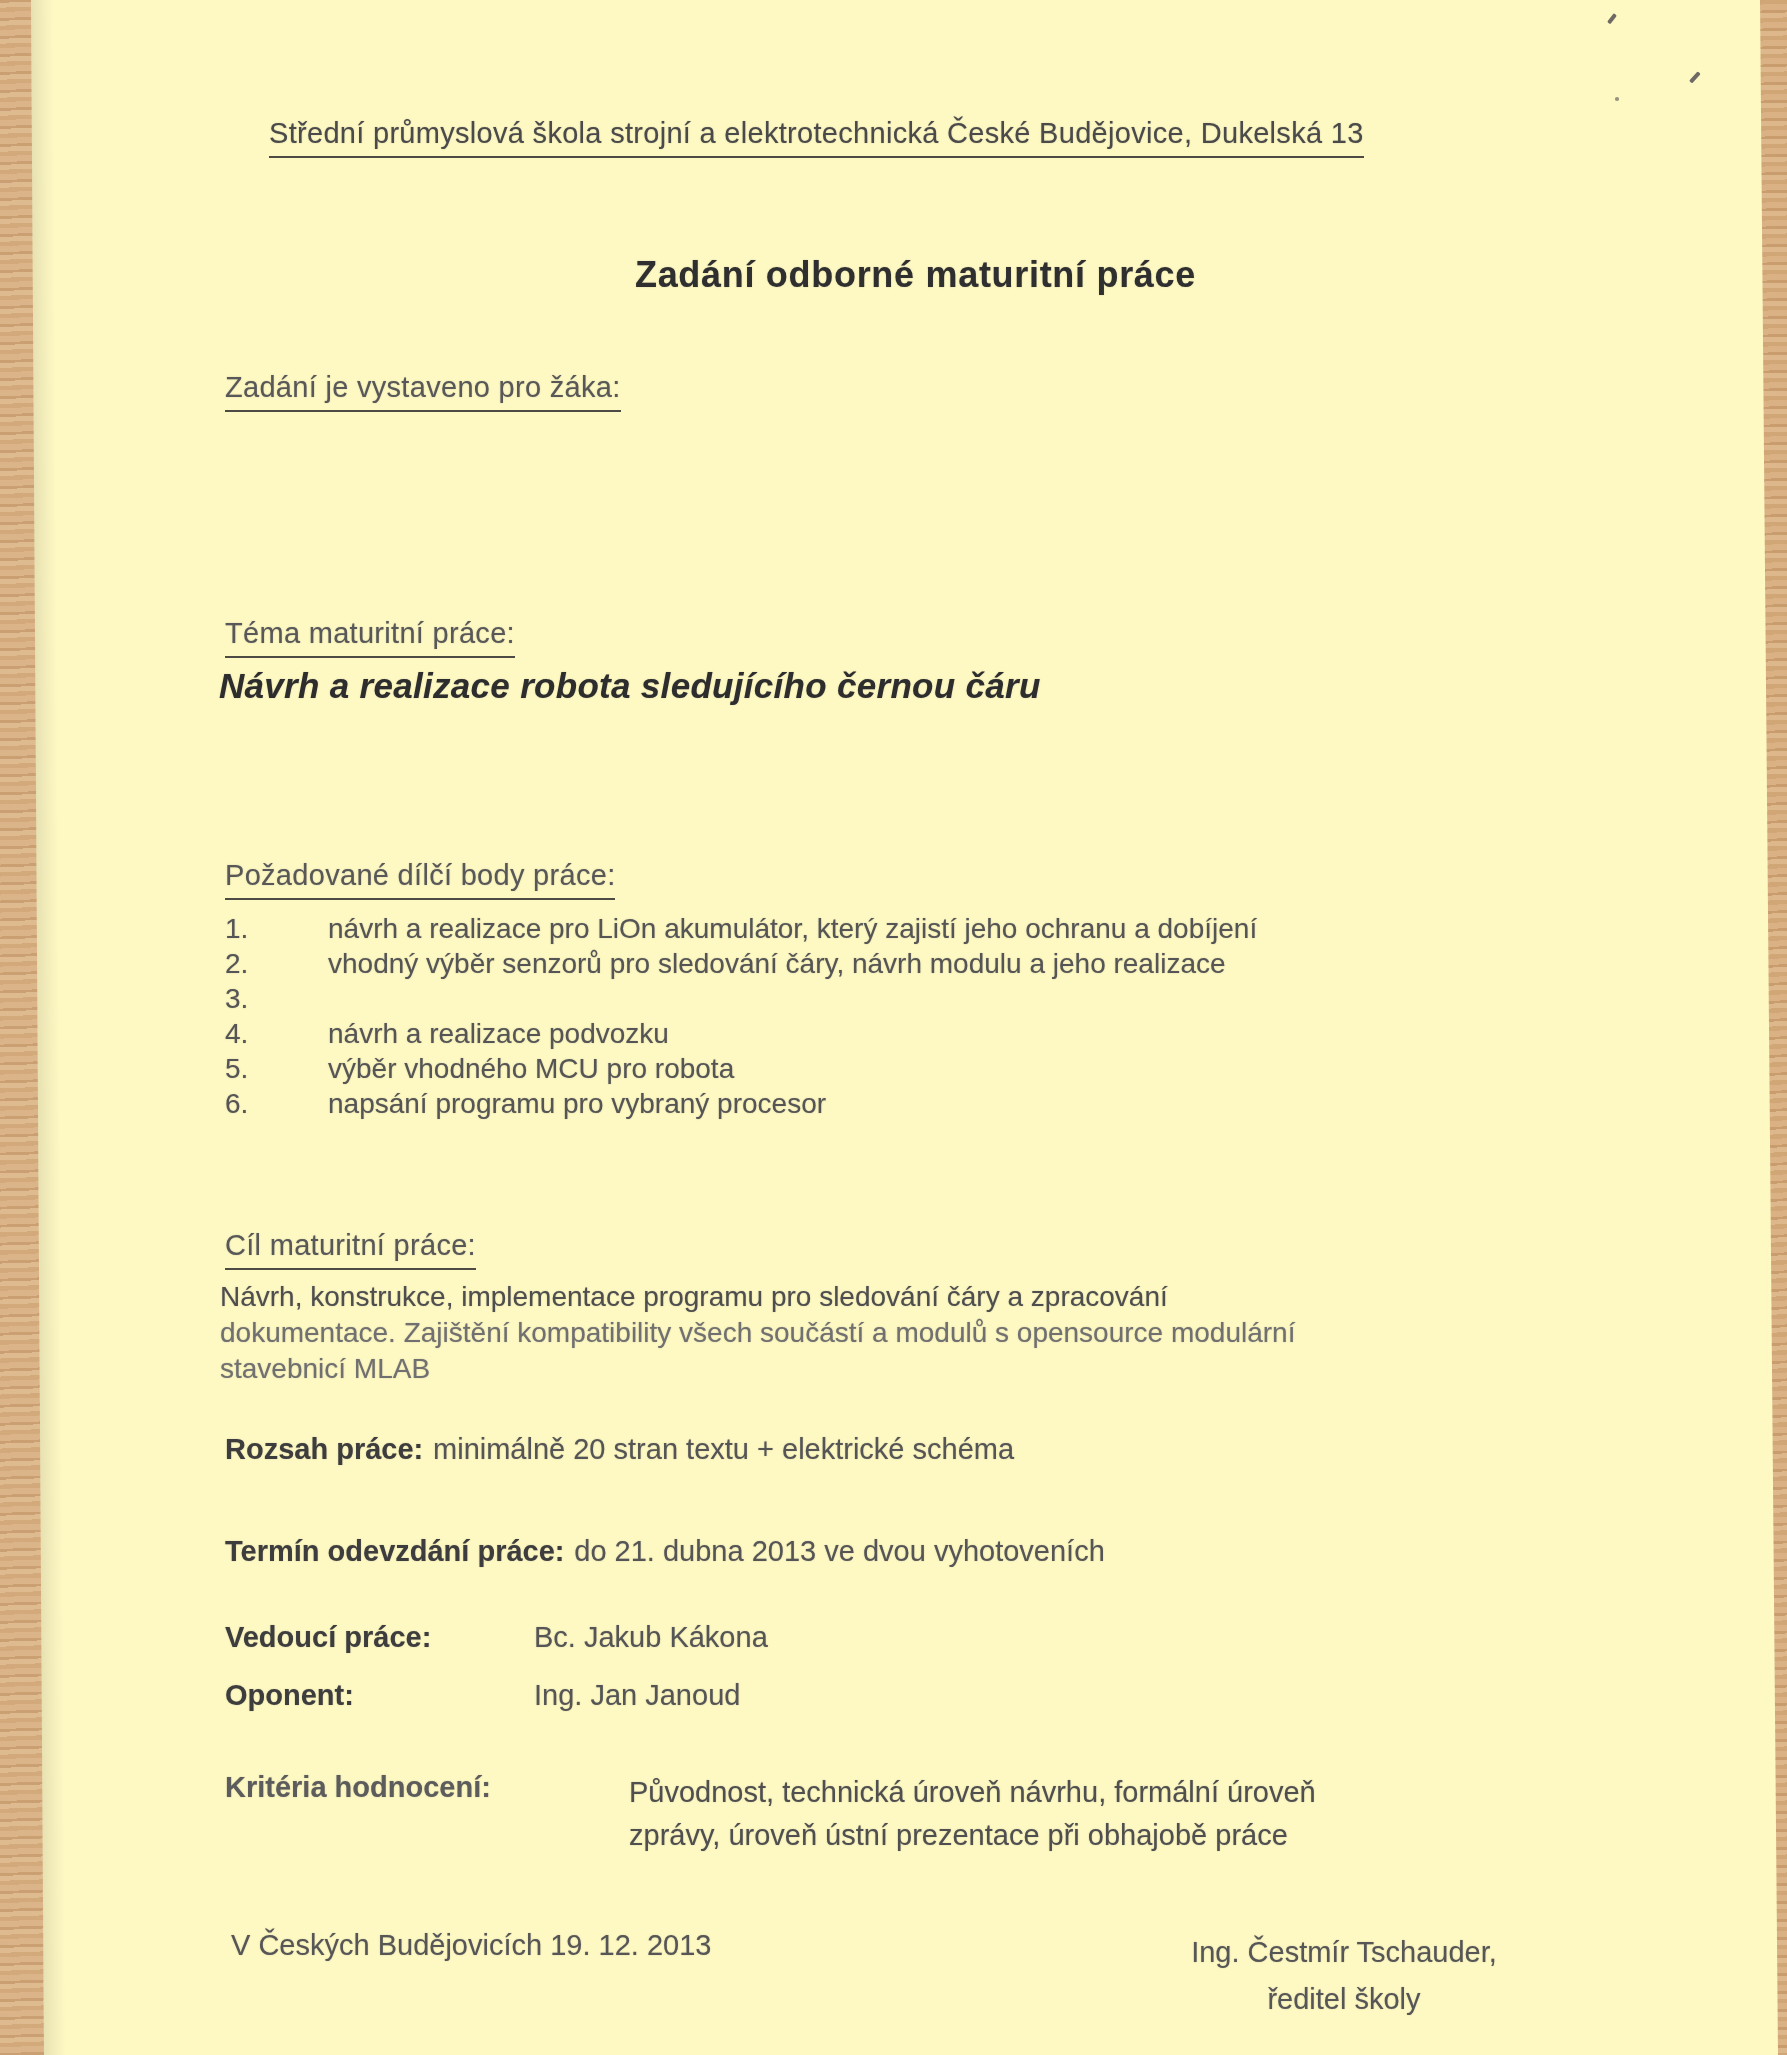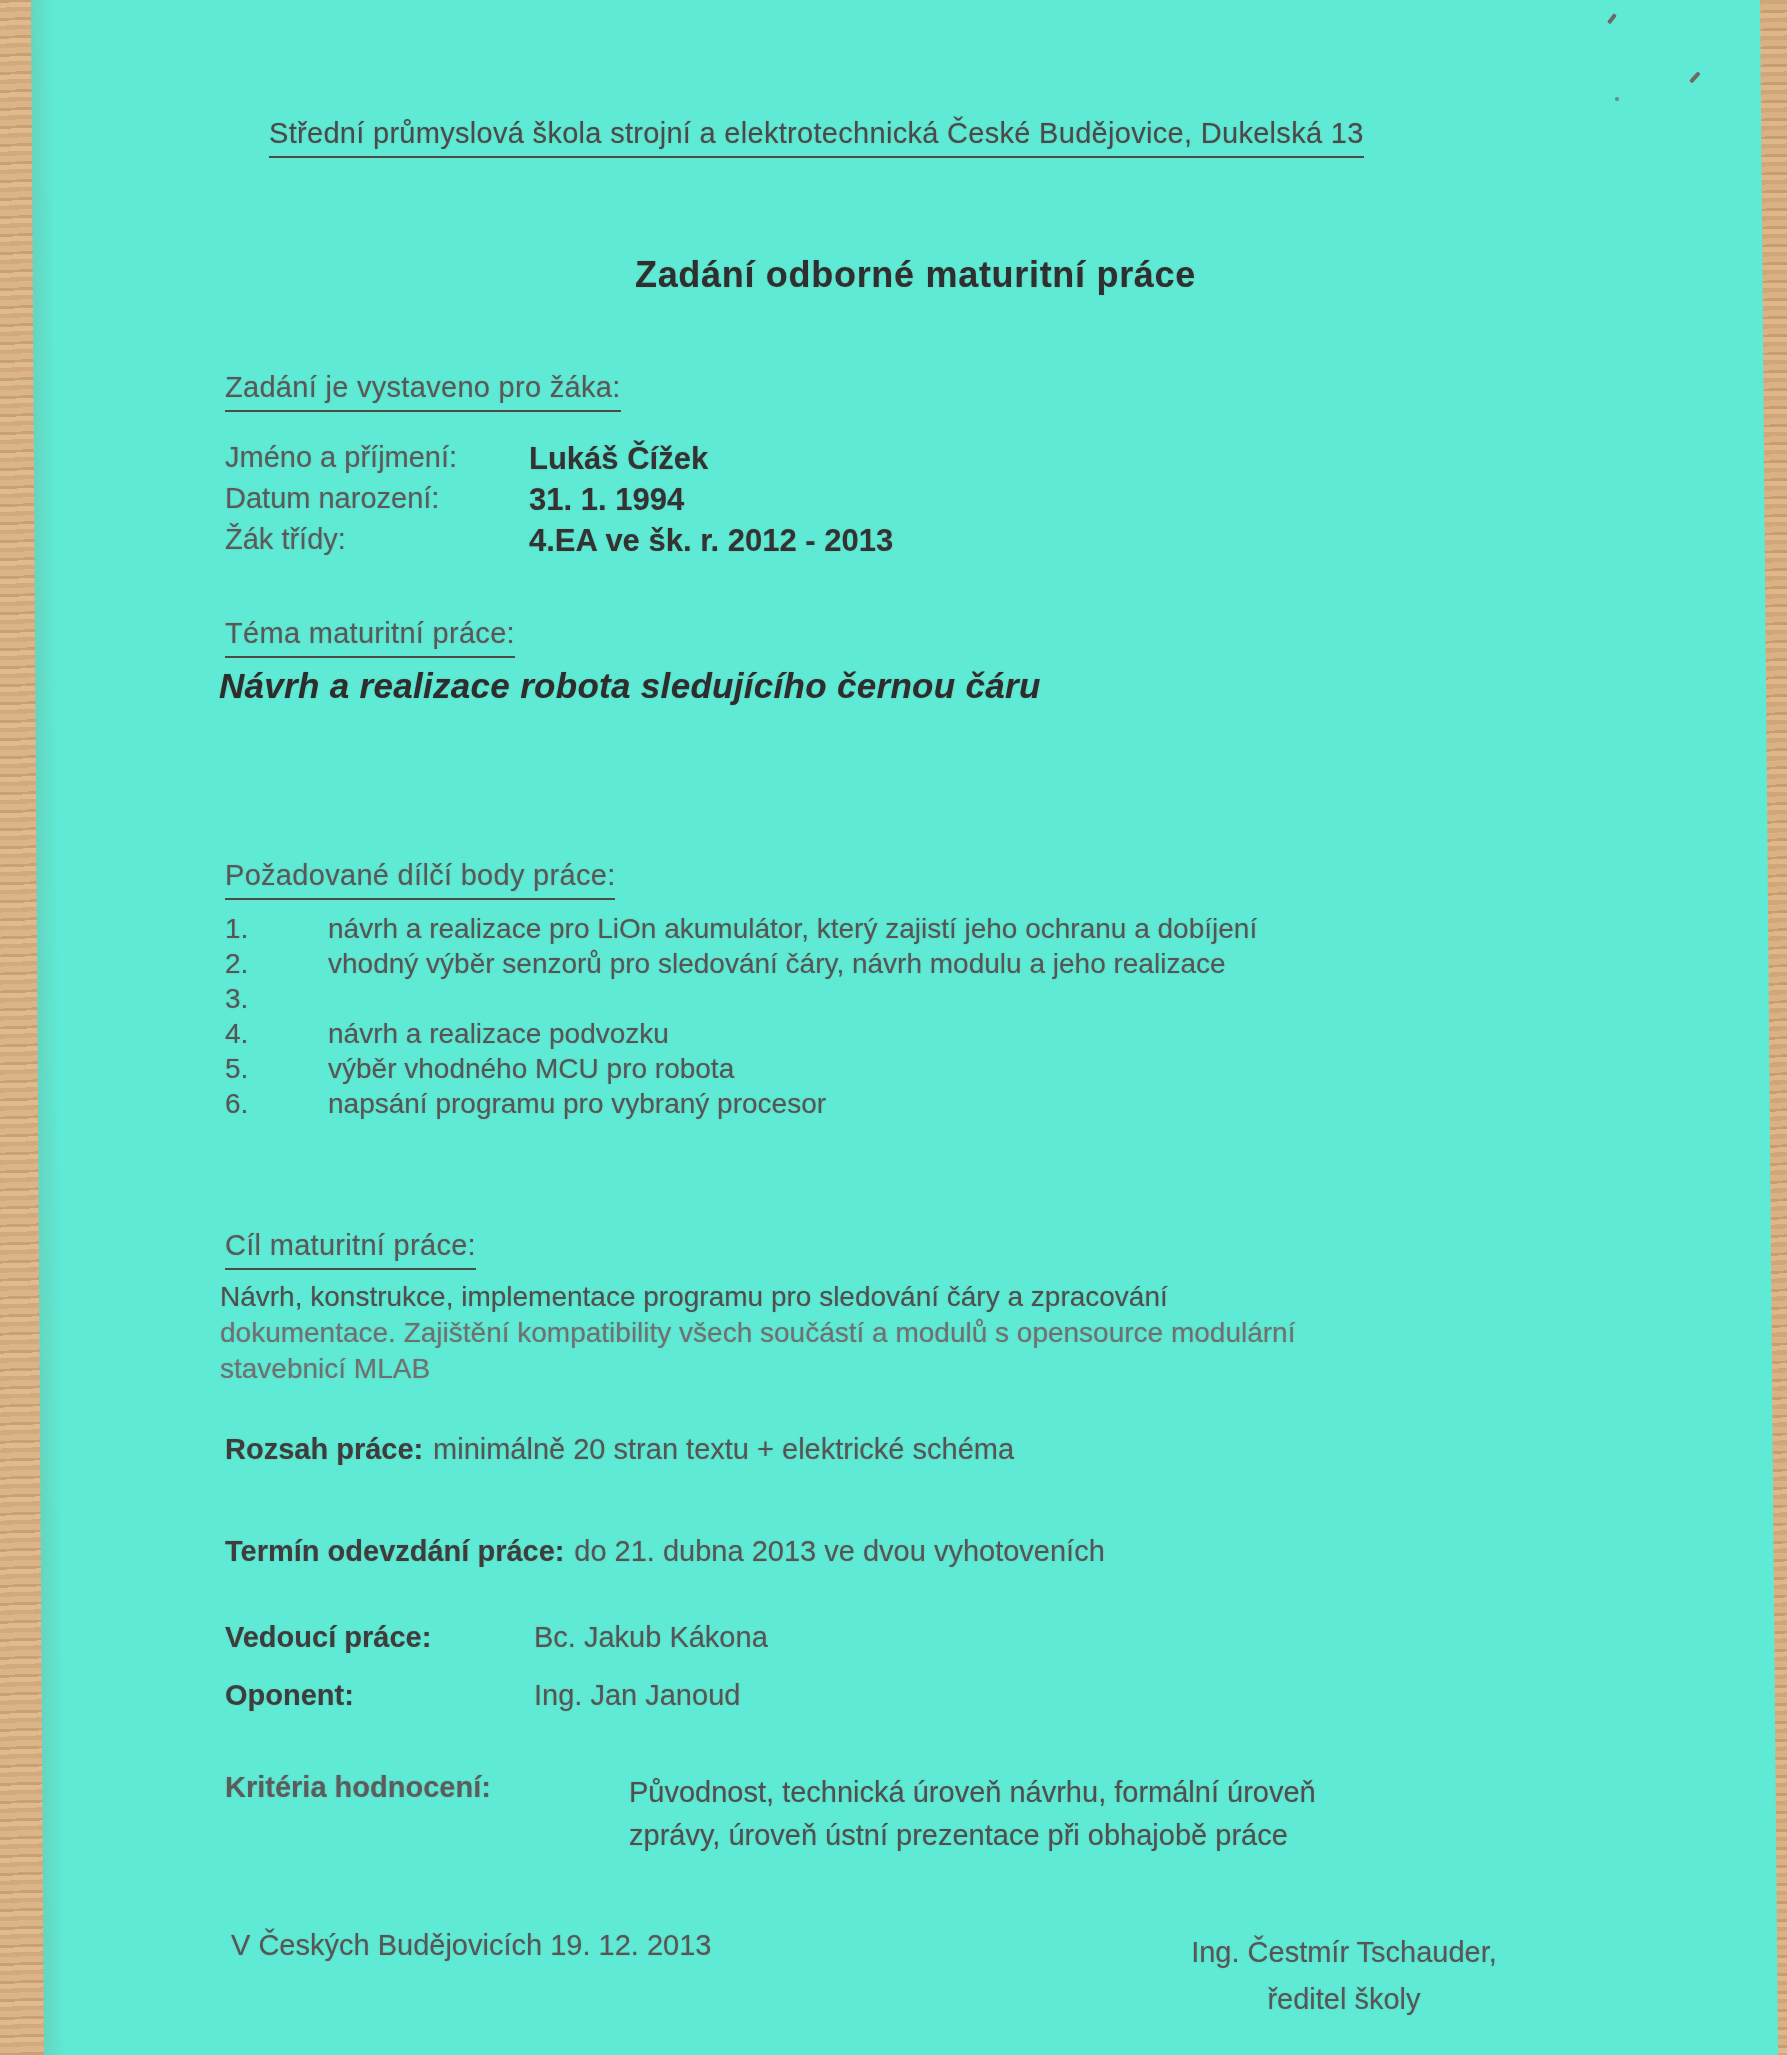--- a/index.html
+++ b/index.html
@@ -16,21 +16,21 @@
         rgba(166,116,66,0.28) 0px, rgba(166,116,66,0.28) 2.8px,
         rgba(238,210,170,0.30) 2.8px, rgba(238,210,170,0.30) 7.7px,
         rgba(196,150,96,0.26) 7.7px, rgba(196,150,96,0.26) 12px,
         rgba(228,196,152,0.22) 12px, rgba(228,196,152,0.22) 18px),
       linear-gradient(90deg, #d8b084, #dfba90 40%, #d6ac7e);
     position: relative;
   }
   .paper {
     position: absolute;
     inset: 0;
-    background: #5eead4;
+    background: #fef9c3;
     clip-path: polygon(31px 0px, 1760px 0px, 1778px 2056px, 44px 2056px);
   }
   .edge-shade-left {
     position: absolute;
     left: 29px; top: 0;
     width: 24px; height: 100%;
     background: linear-gradient(90deg, rgba(130,118,104,0.20), rgba(130,118,104,0.0));
     transform: skewX(0.35deg);
     transform-origin: top left;
   }
@@ -166,34 +166,20 @@
     <div class="school-header txt">
       <span class="underlined">Střední průmyslová škola strojní a elektrotechnická České Budějovice, Dukelská 13</span>
     </div>
 
     <h1 class="doc-title txt">Zadání odborné maturitní práce</h1>
 
     <div class="sec-heading student-heading txt">
       <span class="underlined">Zadání je vystaveno pro žáka:</span>
     </div>
 
-    <div class="student-fields">
-      <div class="field-row">
-        <span class="field-label txt">Jméno a příjmení:</span>
-        <span class="field-value txt">Lukáš Čížek</span>
-      </div>
-      <div class="field-row">
-        <span class="field-label txt">Datum narození:</span>
-        <span class="field-value txt">31. 1. 1994</span>
-      </div>
-      <div class="field-row">
-        <span class="field-label txt">Žák třídy:</span>
-        <span class="field-value txt">4.EA ve šk. r. 2012 - 2013</span>
-      </div>
-    </div>
 
     <div class="sec-heading topic-heading txt">
       <span class="underlined">Téma maturitní práce:</span>
     </div>
 
     <div class="topic-text txt">Návrh a realizace robota sledujícího černou čáru</div>
 
     <div class="sec-heading req-heading txt">
       <span class="underlined">Požadované dílčí body práce:</span>
     </div>

